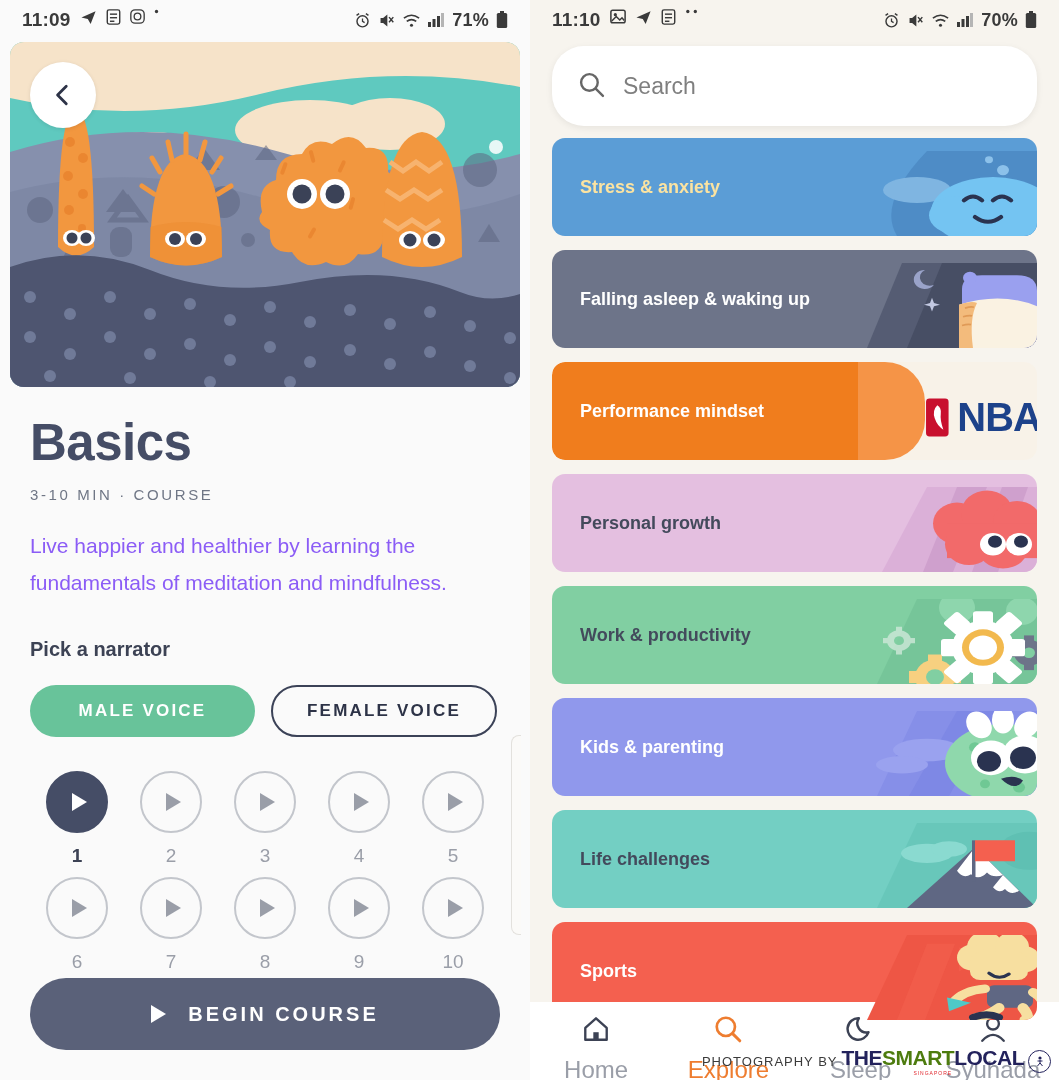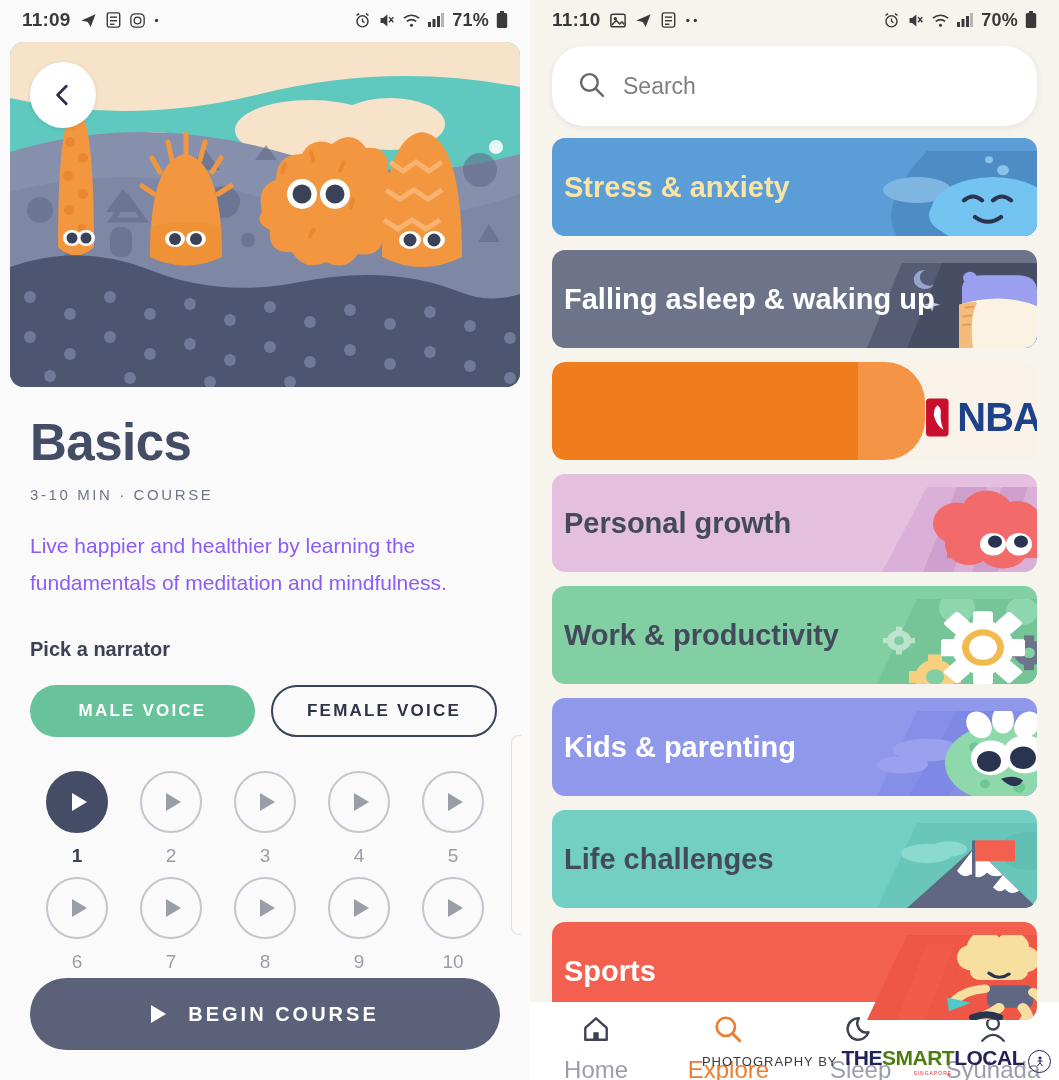--- a/index.html
+++ b/index.html
@@ -14,21 +14,21 @@
   
   .phone-left {
     width: 530px; height: 1080px; position: relative;
     background: #fafafa; overflow: hidden;
   }
   .statusbar {
     height: 40px; display: flex; align-items: center;
     padding: 0 22px; font-size: 19px; font-weight: 600;
     color: #3a3a3a; letter-spacing: .2px;
   }
-  .sb-left { display: flex; align-items: center; gap: 9px; }
+  .sb-left { display: flex; align-items: flex-start; gap: 9px; }
   .sb-right { margin-left: auto; display: flex; align-items: center; gap: 7px; }
   .sb-icon { display: inline-flex; align-items: center; }
   .sb-pct { font-size: 18px; font-weight: 600; margin-left: 1px; }
 
   
   .hero {
     position: relative; margin: 2px 10px 0 10px;
     height: 345px; border-radius: 14px; overflow: hidden;
     background: #f4e6d2;
   }
@@ -117,21 +117,21 @@
     box-shadow: 0 2px 7px rgba(0,0,0,.07);
   }
   .search-ph { font-size: 23px; color: #7f7f7f; font-weight: 500; }
 
   .cards { padding: 12px 22px 0 22px; display: flex; flex-direction: column; gap: 14px; }
   .cat-card {
     height: 98px; border-radius: 13px; position: relative;
     overflow: hidden; display: flex; align-items: center;
   }
   .cat-label {
-    font-size: 29px; font-weight: 700; padding-left: 12px;
+    font-size: 18px; font-weight: 700; padding-left: 28px;
     position: relative; z-index: 2;
   }
   .cat-art { position: absolute; right: 0; top: 13px; bottom: 0; width: 230px; z-index: 1; }
   .cat-art svg { display:block; width: 100%; height: 100%; }
 
   .bottom-nav {
     position: absolute; left: 0; right: 0; bottom: 0; height: 78px;
     background: #ffffff; display: flex; align-items: flex-start;
     padding-top: 12px;
   }
@@ -568,20 +568,21 @@
         <div style="position:absolute;left:63%;top:0;bottom:0;width:14%;background:#f59447;border-radius:0 40px 40px 0;"></div>
         <div class="cat-art" style="width:130px">
           <svg viewBox="0 0 130 98">
             <g transform="translate(12,27)">
               <rect x="0" y="0" width="26" height="44" rx="4" fill="#c8102e"></rect>
               <path d="M13 8 q-6 6 -3 15 q3 9 10 13 q-4 -11 -3 -18 q1 -7 -4 -10 z" fill="#ffffff"></path>
               <text x="36" y="38" font-family="Liberation Sans, sans-serif" font-size="46" font-weight="800" fill="#1d428a" letter-spacing="-1">NBA</text>
             </g>
           </svg>
         </div>
+        <div class="cat-label" style="color:#ffffff">Performance mindset</div>
       </div>
 
       <div class="cat-card" style="background:#e4bfe0">
         <div class="cat-art">
           <svg viewBox="0 0 230 98" preserveAspectRatio="none">
             <path d="M120 0 H230 V98 H75 Z" fill="#dbb0d8"></path>
             <path d="M150 0 l30 0 l-34 98 l-30 0 z" fill="#cfa0cd"></path>
             <path d="M195 0 l26 0 l-30 98 l-26 0 z" fill="#cfa0cd"></path>
             <g fill="#f26a6a">
               <circle cx="150" cy="42" r="24"></circle>

